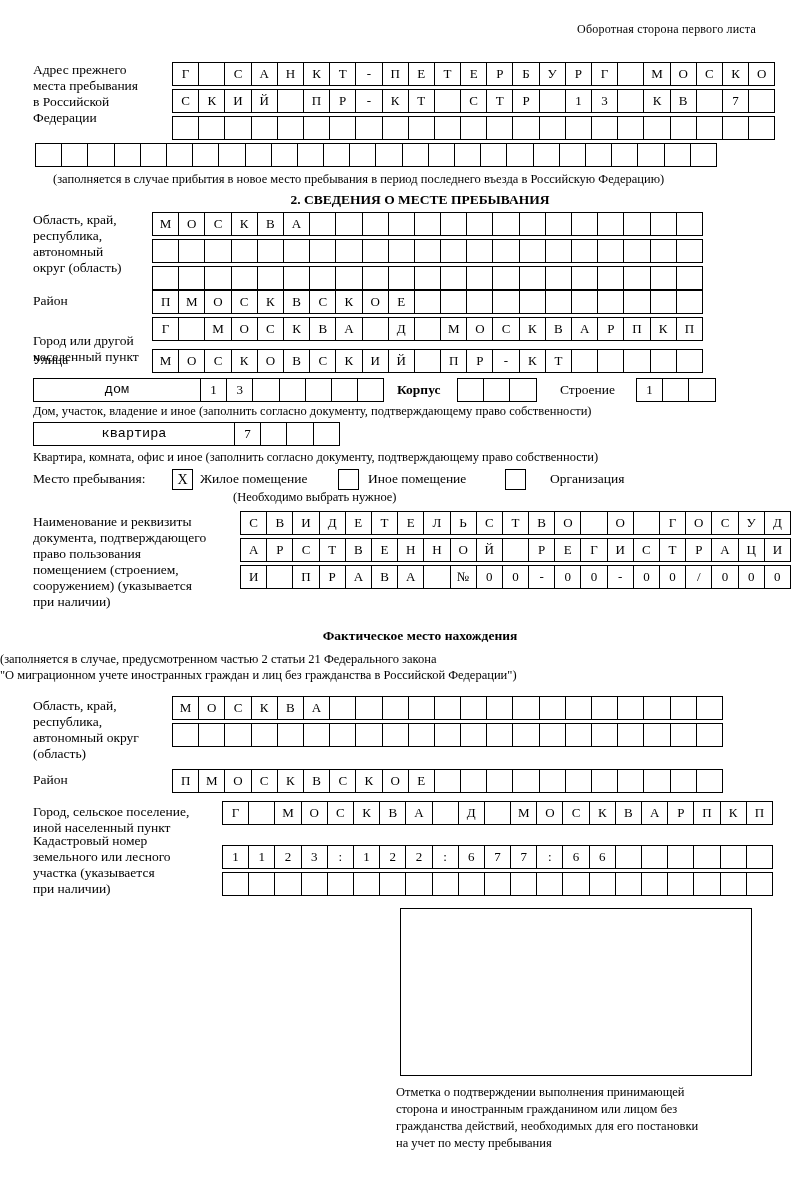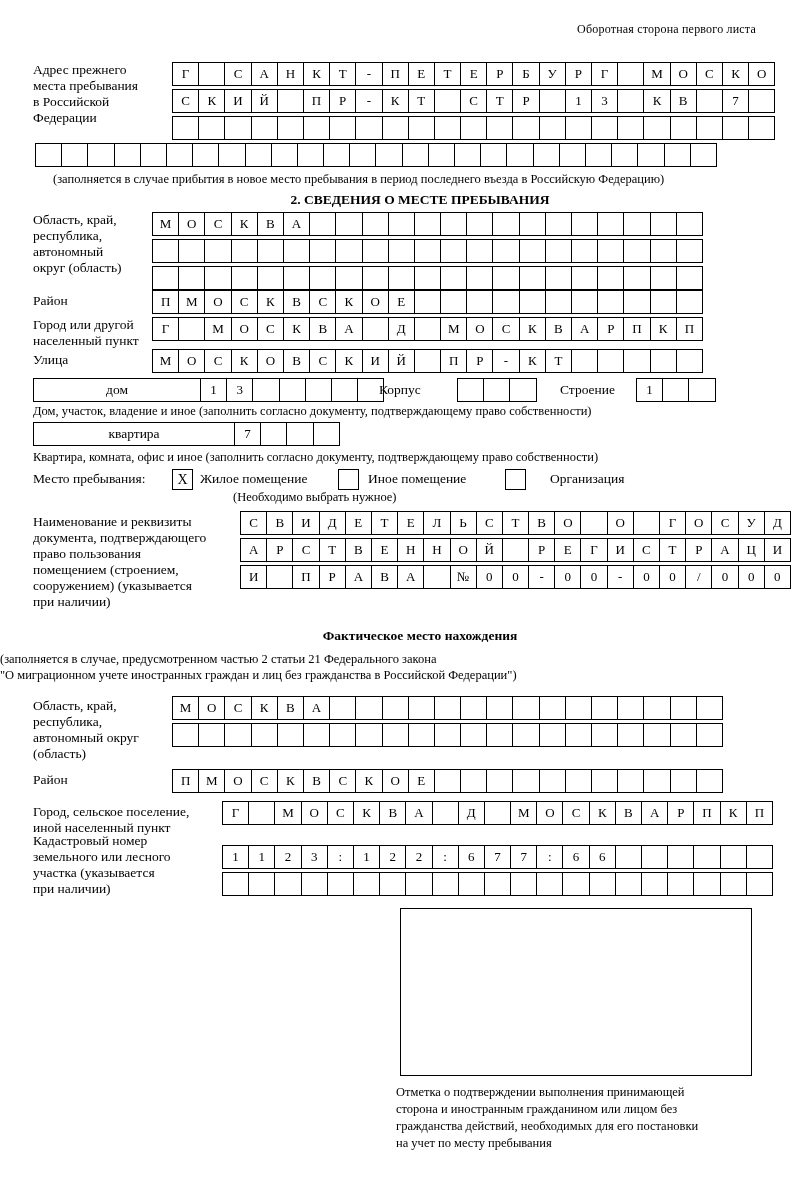--- a/index.html
+++ b/index.html
@@ -35,20 +35,21 @@
     background:#fff;
   }
   
   .boxlabel{
     border:1px solid #000;
     box-sizing:border-box;
     height:24px;
     line-height:22px;
     text-align:center;
     font-size:13.5px;
+    font-family:Liberation Mono, monospace;
   }
   .inline-txt{font-size:13.5px;line-height:24px;}
 
   .checkbox{
     width:21px;height:21px;border:1px solid #000;box-sizing:border-box;
     display:inline-block;text-align:center;line-height:19px;font-size:14px;
   }
   .note{font-size:12.5px;}
   .title-sec{font-weight:bold;font-size:13.5px;padding-left:20px;}
   .bigbox{
@@ -277,21 +278,21 @@
     <div class="cell"></div>
     <div class="cell"></div>
     <div class="cell"></div>
     <div class="cell"></div>
     <div class="cell"></div>
     <div class="cell"></div>
     <div class="cell"></div>
     <div class="cell"></div>
   </div>
 
-  <div style="position:absolute;left:33px;top:317px;" class="lbl">
+  <div style="position:absolute;left:33px;top:333px;" class="lbl">
     <div>Город или другой</div>
     <div>населенный пункт</div>
   </div>
   <div class="row" style="left:152px;top:317px;">
     <div class="cell">Г</div>
     <div class="cell"></div>
     <div class="cell">М</div>
     <div class="cell">О</div>
     <div class="cell">С</div>
     <div class="cell">К</div>
@@ -340,21 +341,21 @@
   <div class="boxlabel" style="position:absolute;left:33px;top:378px;width:168px;">дом</div>
   <div class="row" style="left:200px;top:378px;">
     <div class="cell">1</div>
     <div class="cell">3</div>
     <div class="cell"></div>
     <div class="cell"></div>
     <div class="cell"></div>
     <div class="cell"></div>
     <div class="cell"></div>
   </div>
-  <div class="inline-txt" style="position:absolute;left:379px;top:378px;">Корпус</div>
+  <div class="inline-txt" style="position:absolute;left:397px;top:378px;font-weight:bold;">Корпус</div>
   <div class="row" style="left:457px;top:378px;">
     <div class="cell"></div>
     <div class="cell"></div>
     <div class="cell"></div>
   </div>
   <div class="inline-txt" style="position:absolute;left:560px;top:378px;">Строение</div>
   <div class="row" style="left:636px;top:378px;">
     <div class="cell">1</div>
     <div class="cell"></div>
     <div class="cell"></div>

